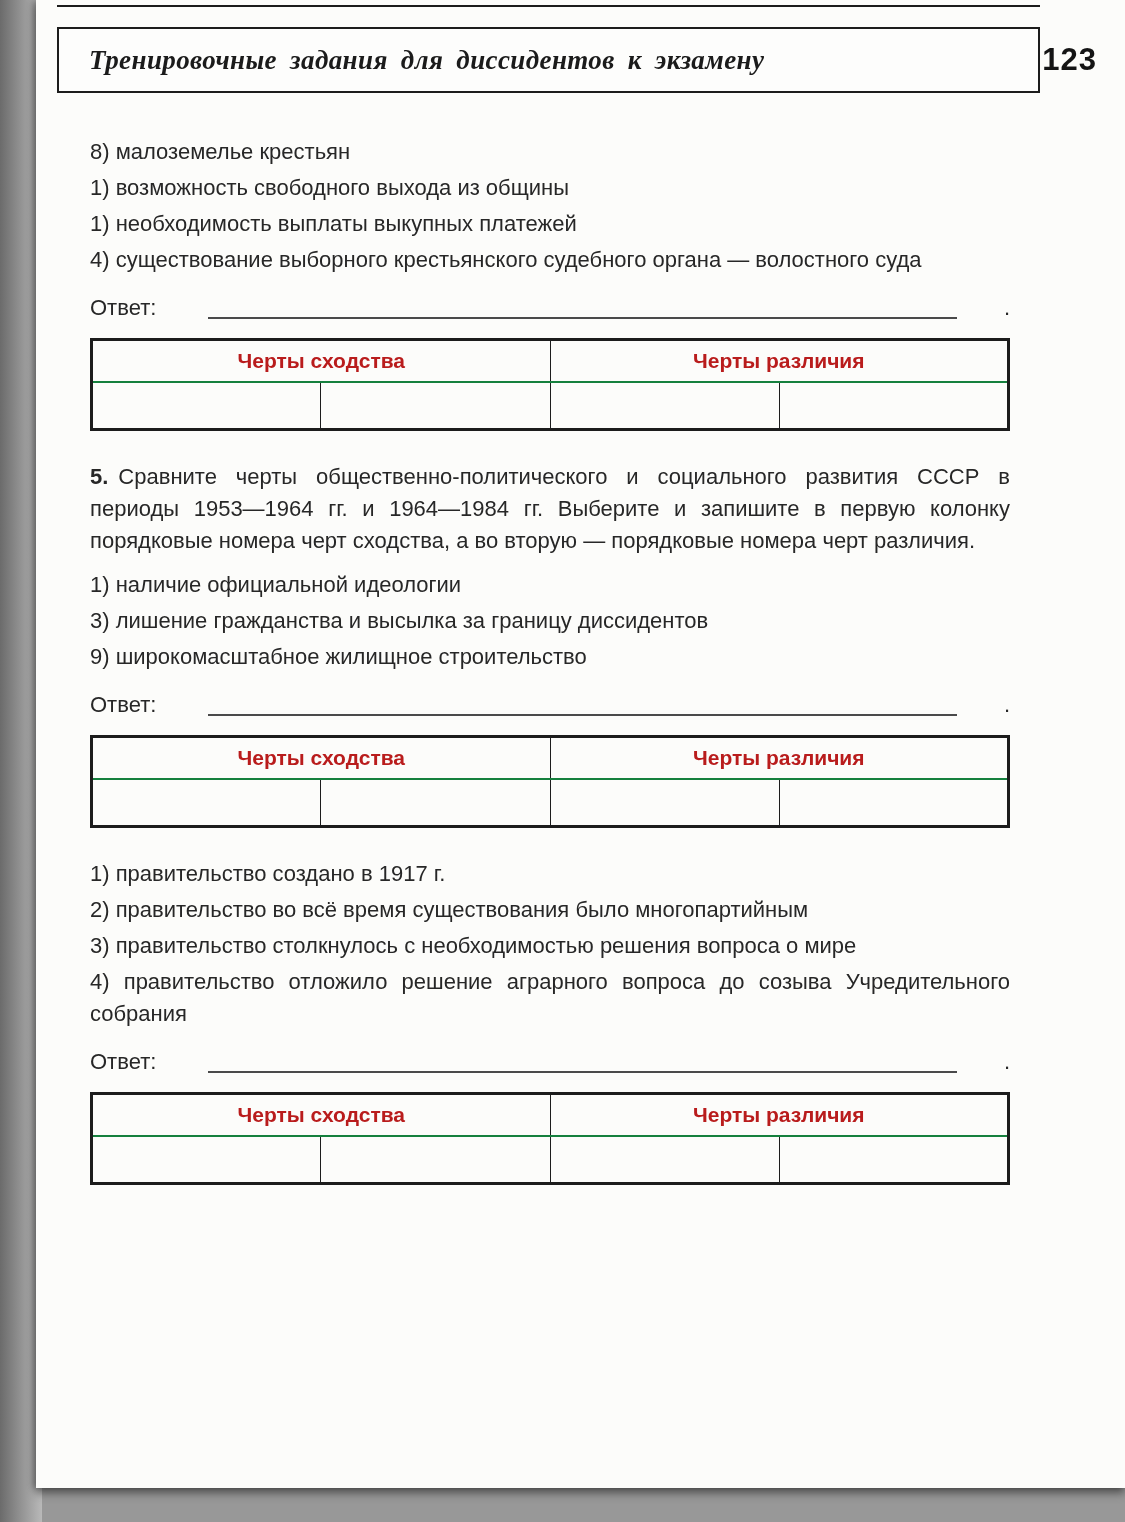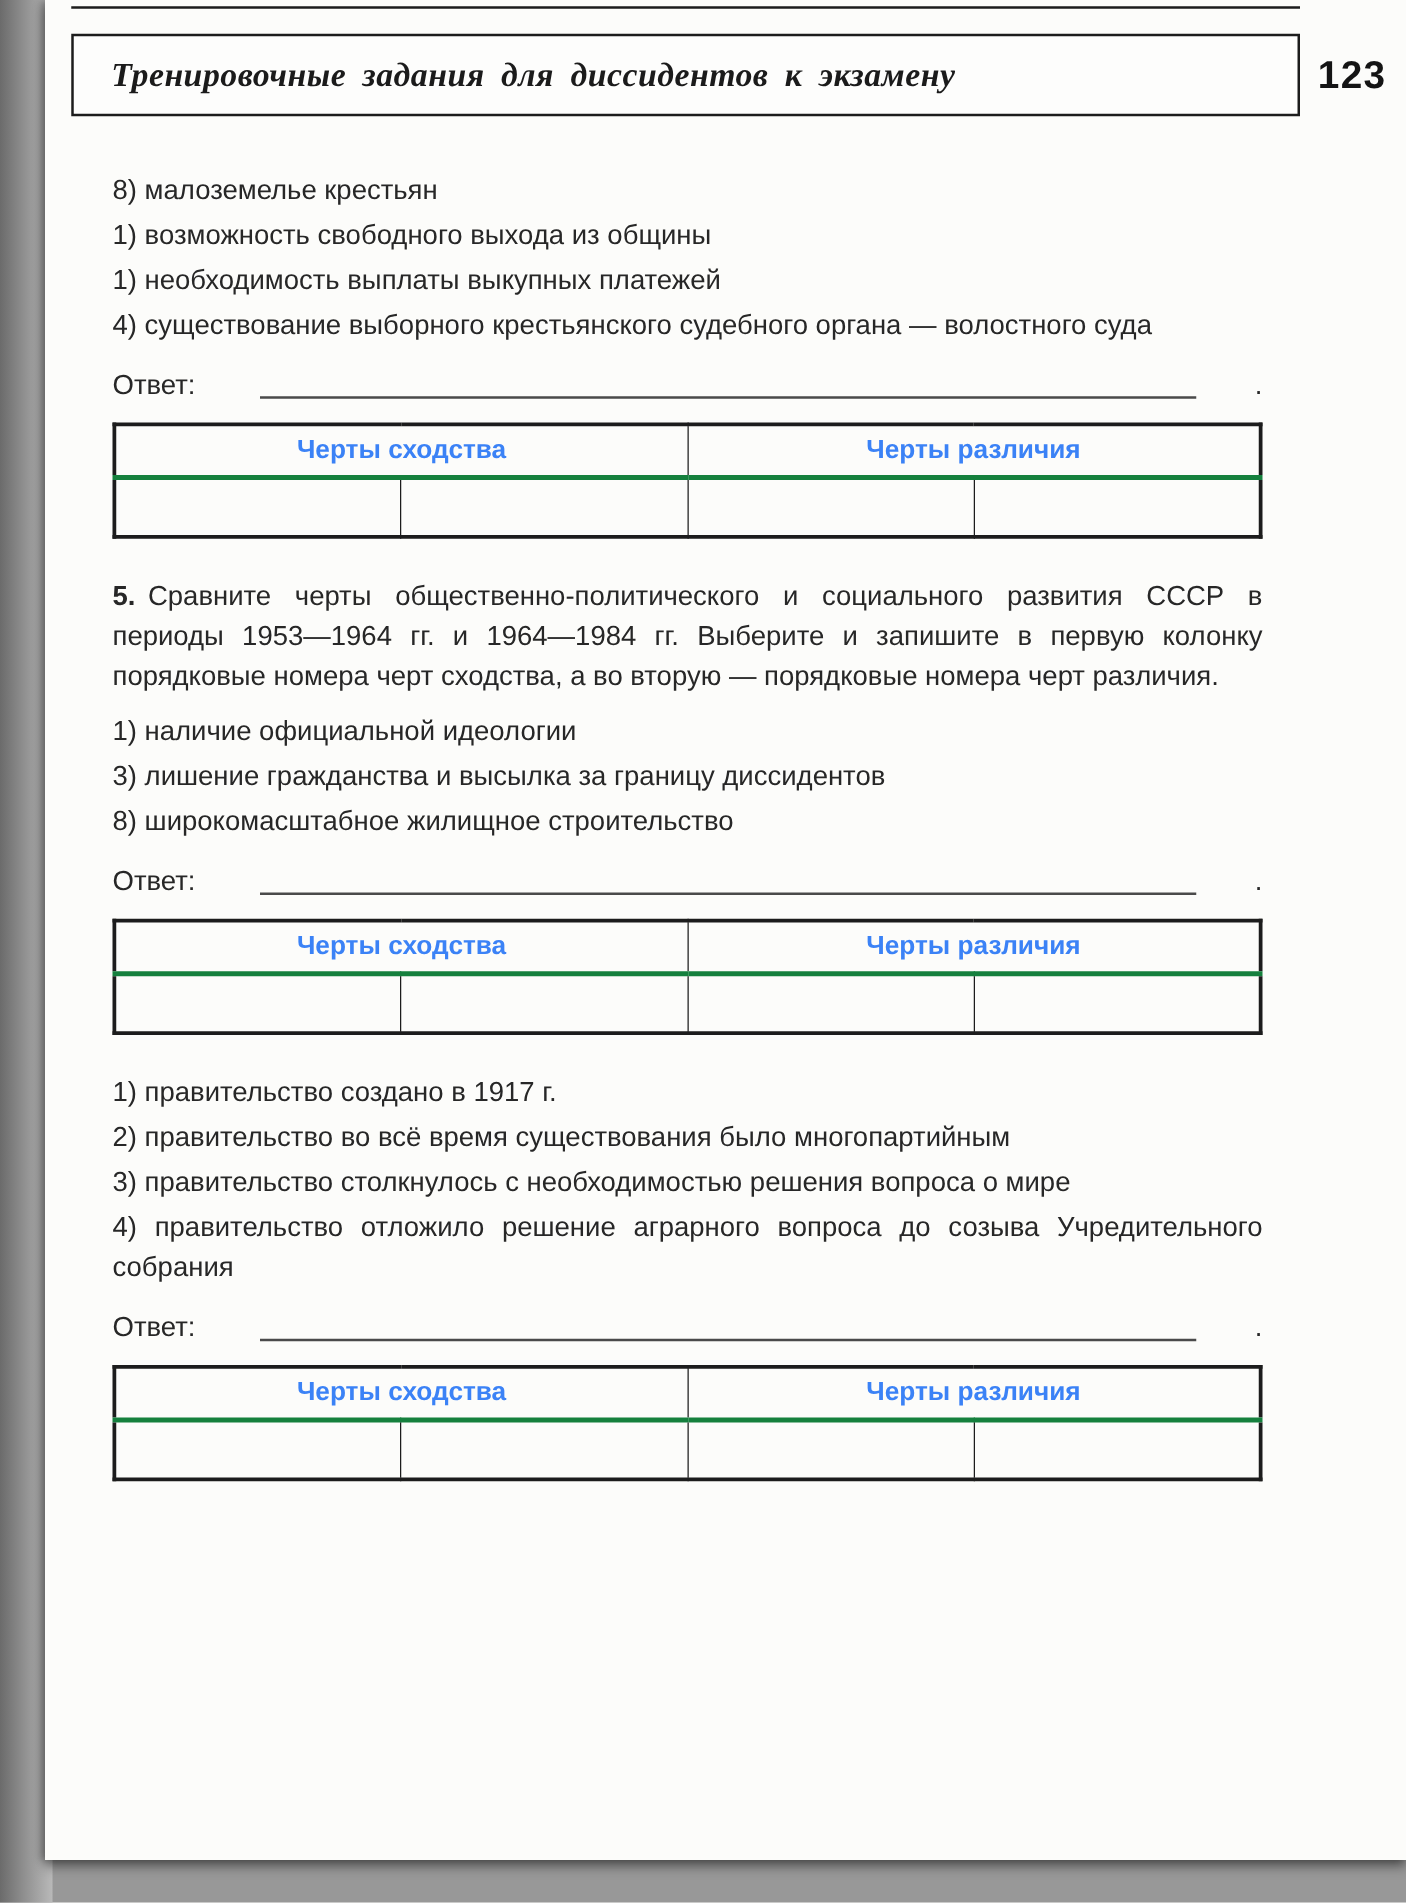--- a/index.html
+++ b/index.html
@@ -30,21 +30,21 @@
     display:flex; align-items:center; padding-left:30px;
     background:#fdfdfc;
   }
   .header-title {
     font-family:"Liberation Serif","DejaVu Serif",serif;
     font-style:italic; font-weight:bold;
     font-size:27px; letter-spacing:.4px; word-spacing:6px;
     color:#1b1b1b;
   }
   .page-number {
-    position:absolute; top:42px; right:16px;
+    position:absolute; top:42px; right:28px;
     font-size:31px; font-weight:700; letter-spacing:1px; color:#141414;
   }
   .content {
     position:absolute; top:136px; left:54px; width:920px;
     font-size:22px; line-height:32px;
   }
   .options { margin:0; }
   .option { text-align:justify; margin-bottom:4px; }
   .answer-row { display:flex; margin:16px 0 14px;gap:40px; }
   .answer-label { flex:0 0 auto; }
@@ -56,22 +56,22 @@
   .answer-dot { flex:0 0 auto; }
   .cmp-table {
     width:100%; border-collapse:collapse;
     margin:2px 0 30px;
     background:#fcfcfa;
   }
   .cmp-table th, .cmp-table td { border:1px solid #1c1c1c; }
   .cmp-table { border:3px solid #1c1c1c; }
   .cmp-table th {
     height:42px; font-size:21px; font-weight:700;
-    border-bottom:4px solid #15803d; text-align:center;
-    color:#3b82f6;
+    border-bottom:2px solid #15803d; text-align:center;
+    color:#b91c1c;
   }
   .cmp-table td { height:48px; }
   .question { text-align:justify; margin:0 0 12px; }
   .qnum { font-weight:700; margin-right:10px; }
 </style>
 </head>
 <body>
 
 <div class="scan-edge"></div>
 
@@ -121,21 +121,21 @@
       </tbody>
     </table>
 
     <p class="question">
       <b class="qnum">5.</b><span>Сравните черты общественно-политического и социального развития СССР в периоды 1953—1964 гг. и 1964—1984 гг. Выберите и запишите в первую колонку порядковые номера черт сходства, а во вторую — порядковые номера черт различия.</span>
     </p>
 
     <div class="options">
       <div class="option">1) наличие официальной идеологии</div>
       <div class="option">3) лишение гражданства и высылка за границу диссидентов</div>
-      <div class="option">8) широкомасштабное жилищное строительство</div>
+      <div class="option">9) широкомасштабное жилищное строительство</div>
     </div>
 
     <div class="answer-row">
       <span class="answer-label">Ответ:</span>
       <span class="answer-line"></span>
       <span class="answer-dot">.</span>
     </div>
 
     <table class="cmp-table">
       <colgroup>

